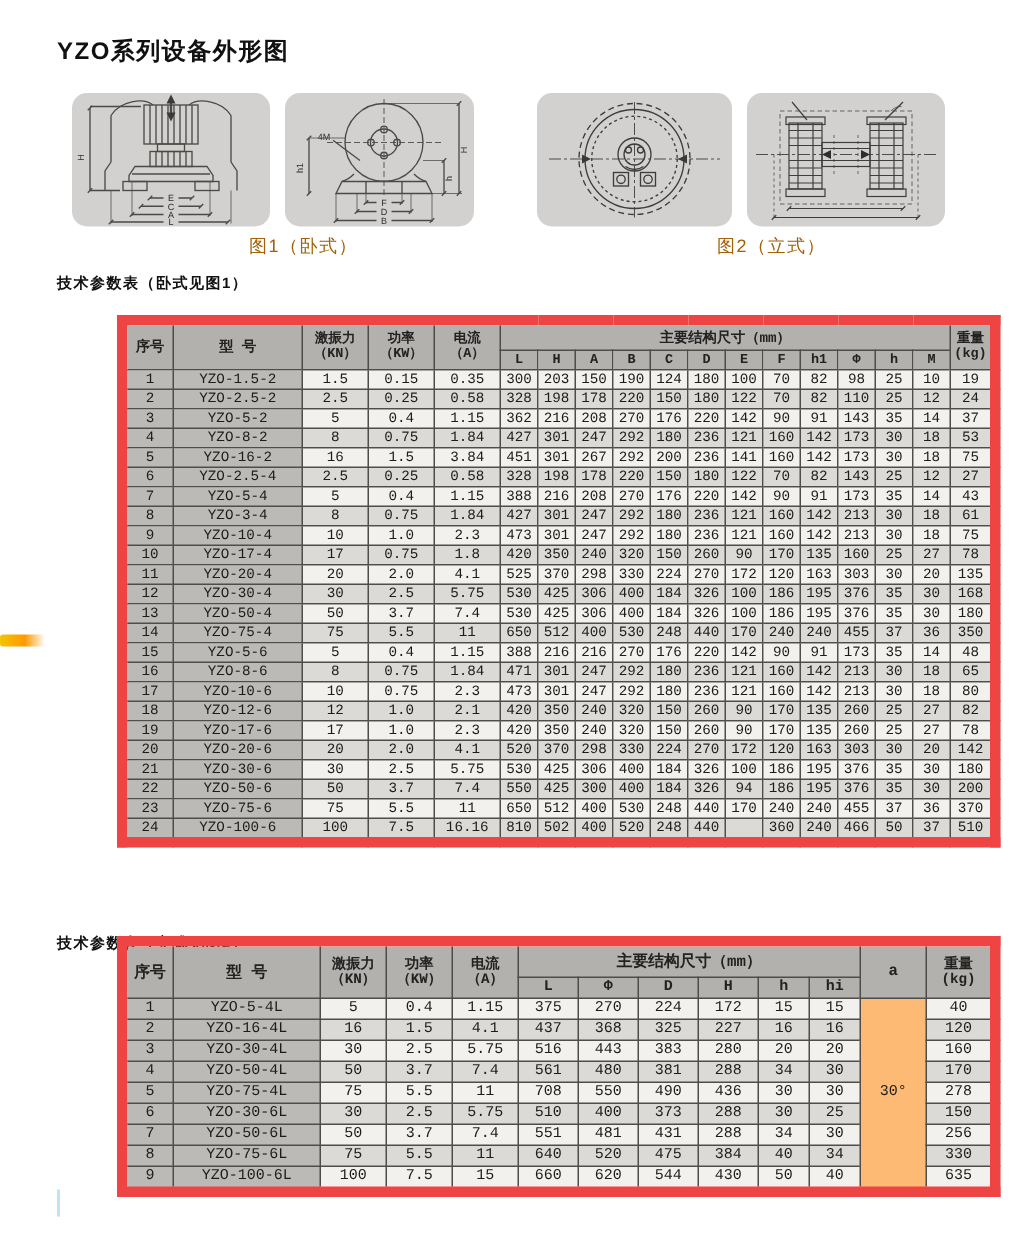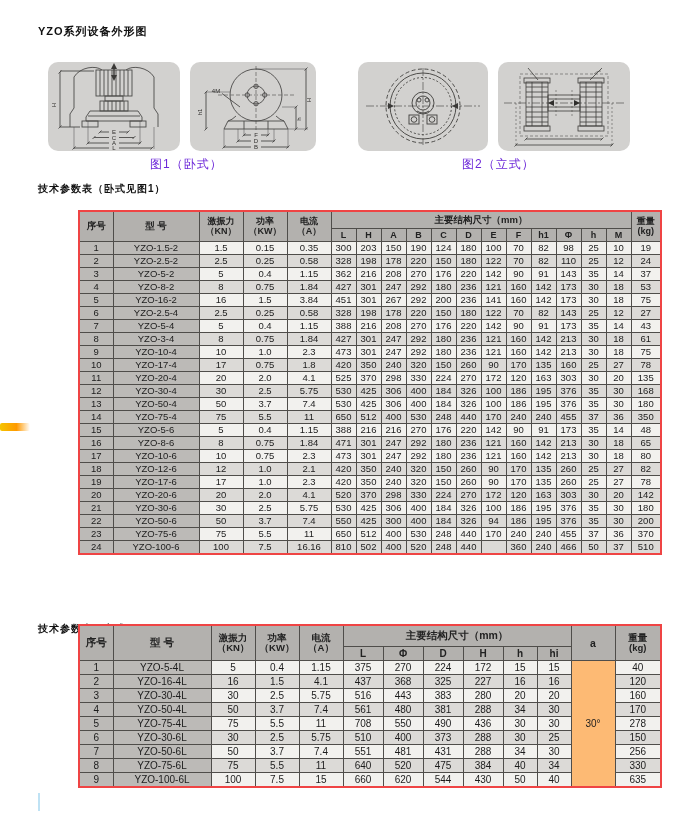--- a/index.html
+++ b/index.html
@@ -1,33 +1,33 @@
 <!DOCTYPE html>
 <html><head>
 <meta charset="utf-8">
 <style>
   html,body{margin:0;padding:0;}
   body{
     width:680px;height:830px;position:relative;background:#ffffff;
     font-family:"Liberation Sans","DejaVu Sans",sans-serif;color:#1c1c1c;overflow:hidden;
   }
-  .page-title{position:absolute;left:38px;top:24px;font-size:11px;font-weight:bold;letter-spacing:1px;color:#111;}
+  .page-title{position:absolute;left:38px;top:24px;font-size:16px;font-weight:bold;letter-spacing:1px;color:#111;}
   .section-title{position:absolute;left:38px;font-size:10px;font-weight:bold;letter-spacing:1px;color:#111;}
   #sec1{top:182px;}
   #sec2{top:622px;}
   .fig-box{position:absolute;background:#d2d1cf;border-radius:10px;}
   #fig1a{left:48px;top:62px;width:132px;height:89px;}
   #fig1b{left:190px;top:62px;width:126px;height:89px;}
   #fig2a{left:358px;top:62px;width:130px;height:89px;}
   #fig2b{left:498px;top:62px;width:132px;height:89px;}
   .fig-box svg{display:block;width:100%;height:100%;}
-  .fig-caption{position:absolute;top:156px;font-size:12px;color:#6d28d9;letter-spacing:1px;}
+  .fig-caption{position:absolute;top:156px;font-size:12px;color:#a16207;letter-spacing:1px;margin-left:16px;}
   #cap1{left:150px;}
   #cap2{left:462px;}
-  table{border-collapse:collapse;table-layout:fixed;position:absolute;left:78px;border:2px solid #ef4444;}
+  table{border-collapse:collapse;table-layout:fixed;position:absolute;left:78px;border:7px solid #ef4444;font-family:Liberation Mono, monospace;}
   #table1{top:210px;}
   #table2{top:624px;}
   th,td{border:1px solid #4f4d4a;text-align:center;vertical-align:middle;padding:0;overflow:hidden;white-space:nowrap;}
   th{background:#b3b1ae;font-weight:bold;color:#222;}
   #table1 thead tr.main-hrow th{height:16px;font-size:9.5px;}
   #table1 thead tr.dim-hrow th{height:12px;font-size:9px;font-weight:bold;}
   #table1 tbody td{height:12px;font-size:9.5px;line-height:12px;}
   #table2 thead tr.main-hrow th{height:20px;font-size:10.5px;}
   #table2 thead tr.dim-hrow th{height:13px;font-size:10px;}
   #table2 tbody td{height:13px;font-size:10px;line-height:13px;}

